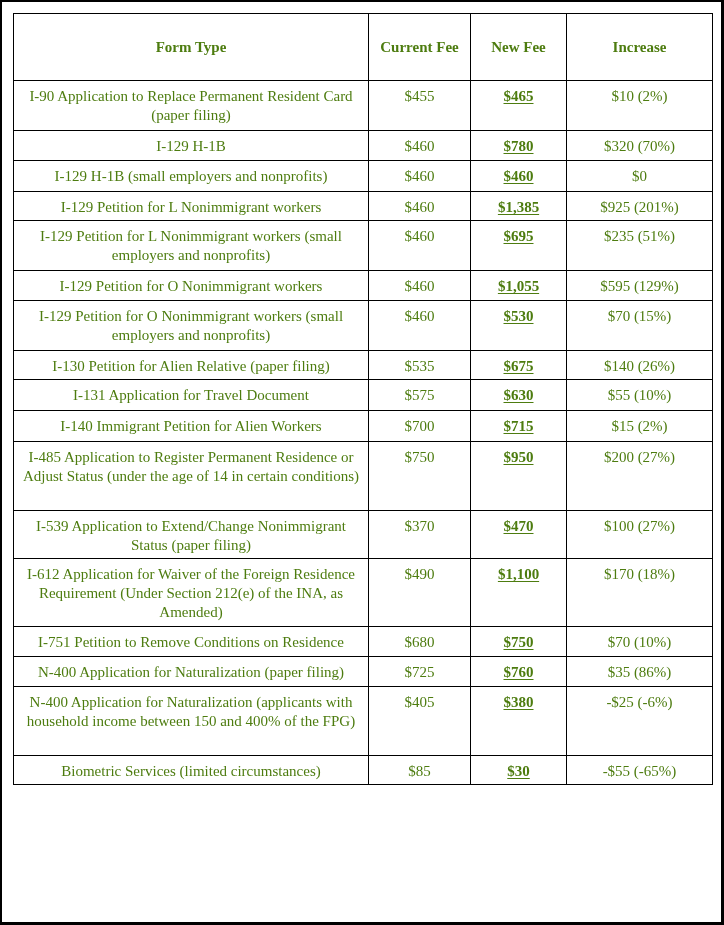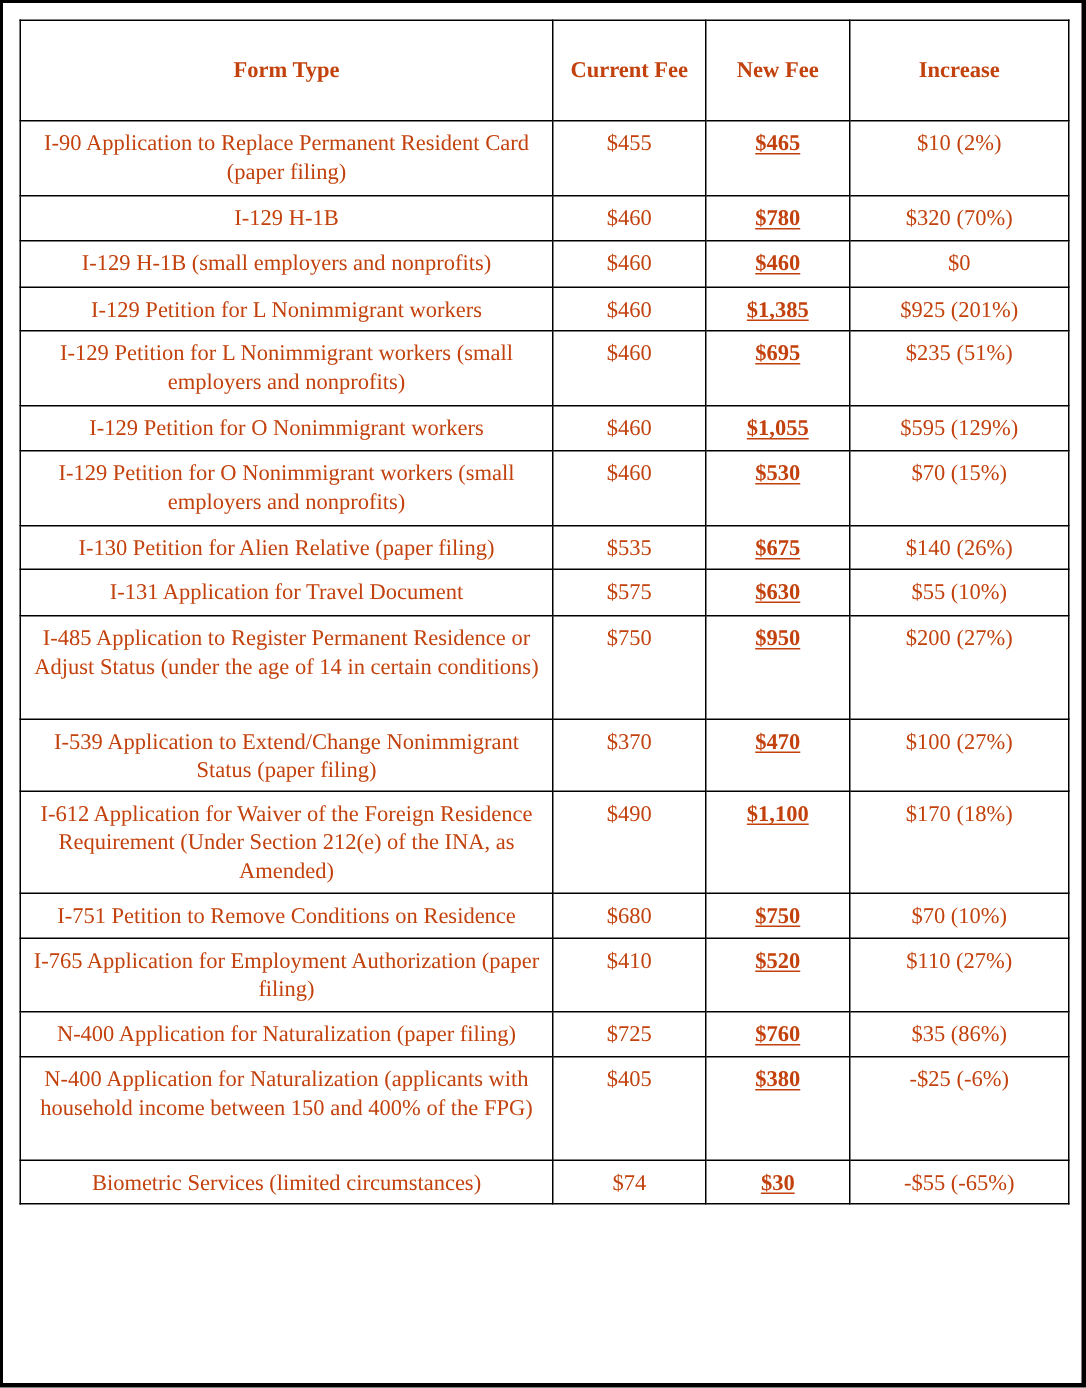--- a/index.html
+++ b/index.html
@@ -27,21 +27,21 @@
     table.fees {
       position: absolute;
       left: 11px;
       top: 11px;
       width: 699px;
       border-collapse: collapse;
       table-layout: fixed;
       font-family: "Liberation Serif", "DejaVu Serif", serif;
       font-size: 15px;
       line-height: 19px;
-      color: #c2410c;
+      color: #4d7c0f;
     }
     table.fees td, table.fees th {
       border: 1px solid #000000;
       text-align: center;
       vertical-align: top;
       padding: 6px 8px 0 8px;
       box-sizing: border-box;
       overflow: hidden;
     }
     table.fees th {
@@ -136,20 +136,26 @@
         <td>$535</td>
         <td><span class="newfee">$675</span></td>
         <td>$140 (26%)</td>
       </tr>
       <tr class="h31">
         <td>I-131 Application for Travel Document</td>
         <td>$575</td>
         <td><span class="newfee">$630</span></td>
         <td>$55 (10%)</td>
       </tr>
+      <tr class="h31">
+        <td>I-140 Immigrant Petition for Alien Workers</td>
+        <td>$700</td>
+        <td><span class="newfee">$715</span></td>
+        <td>$15 (2%)</td>
+      </tr>
       <tr class="h69">
         <td>I-485 Application to Register Permanent Residence or Adjust Status (under the age of 14 in certain conditions)</td>
         <td>$750</td>
         <td><span class="newfee">$950</span></td>
         <td>$200 (27%)</td>
       </tr>
       <tr class="h48">
         <td>I-539 Application to Extend/Change Nonimmigrant Status (paper filing)</td>
         <td>$370</td>
         <td><span class="newfee">$470</span></td>
@@ -160,39 +166,33 @@
         <td>$490</td>
         <td><span class="newfee">$1,100</span></td>
         <td>$170 (18%)</td>
       </tr>
       <tr class="h30">
         <td>I-751 Petition to Remove Conditions on Residence</td>
         <td>$680</td>
         <td><span class="newfee">$750</span></td>
         <td>$70 (10%)</td>
       </tr>
-      <tr class="h49">
-        <td>I-765 Application for Employment Authorization (paper filing)</td>
-        <td>$410</td>
-        <td><span class="newfee">$520</span></td>
-        <td>$110 (27%)</td>
-      </tr>
       <tr class="h30">
         <td>N-400 Application for Naturalization (paper filing)</td>
         <td>$725</td>
         <td><span class="newfee">$760</span></td>
         <td>$35 (86%)</td>
       </tr>
       <tr class="h69">
         <td>N-400 Application for Naturalization (applicants with household income between 150 and 400% of the FPG)</td>
         <td>$405</td>
         <td><span class="newfee">$380</span></td>
         <td>-$25 (-6%)</td>
       </tr>
       <tr class="h29">
         <td>Biometric Services (limited circumstances)</td>
-        <td>$74</td>
+        <td>$85</td>
         <td><span class="newfee">$30</span></td>
         <td>-$55 (-65%)</td>
       </tr>
     </tbody>
   </table>
 </div>
 
 </body></html>

